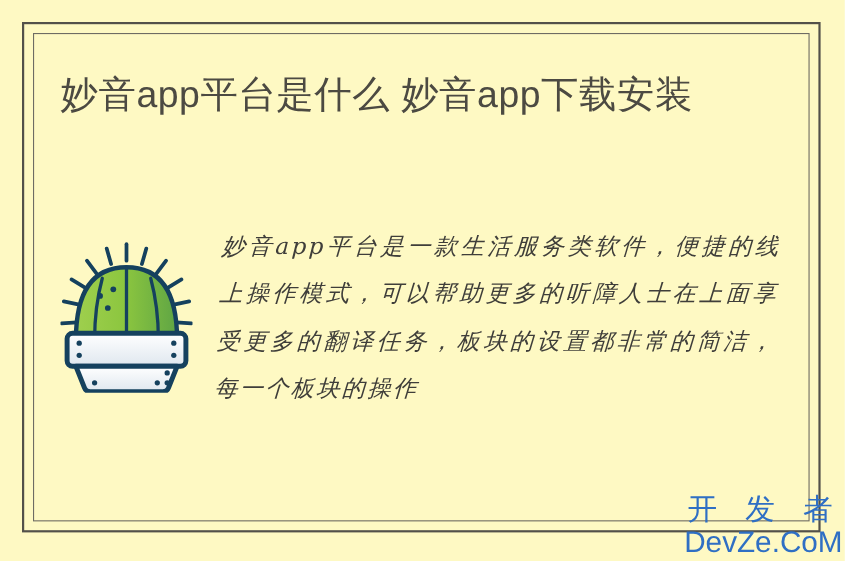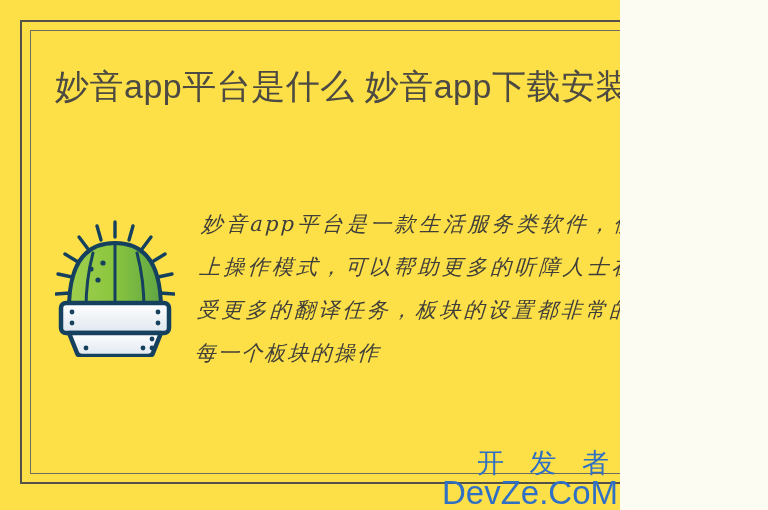--- a/index.html
+++ b/index.html
@@ -9,23 +9,23 @@
   body {
     width: 768px;
     height: 510px;
     background: #fdfcf3;
     font-family: "Liberation Sans", sans-serif;
     overflow: hidden;
   }
 
   .page {
     position: relative;
-    width: 620px;
+    width: 768px;
     height: 510px;
-    background: #fde047;
+    background: #fef9c3;
     overflow: hidden;
   }
 
   
   .frame-outer {
     position: absolute;
     left: 20px;
     top: 20px;
     width: 726px;
     height: 464px;
@@ -121,21 +121,21 @@
     font-family: "Liberation Sans", "DejaVu Sans", sans-serif;
     font-size: 27px;
     line-height: 30px;
     color: #2f6fc4;
     letter-spacing: 9px;
     padding-left: 9px;
     white-space: nowrap;
   }
   .wm-en {
     font-family: "Liberation Sans", "DejaVu Sans", sans-serif;
-    font-size: 33px;
+    font-size: 27px;
     line-height: 30px;
     color: #2f6fc4;
     letter-spacing: 0px;
     white-space: nowrap;
     position: relative;
   }
 </style>
 </head>
 <body>
 

